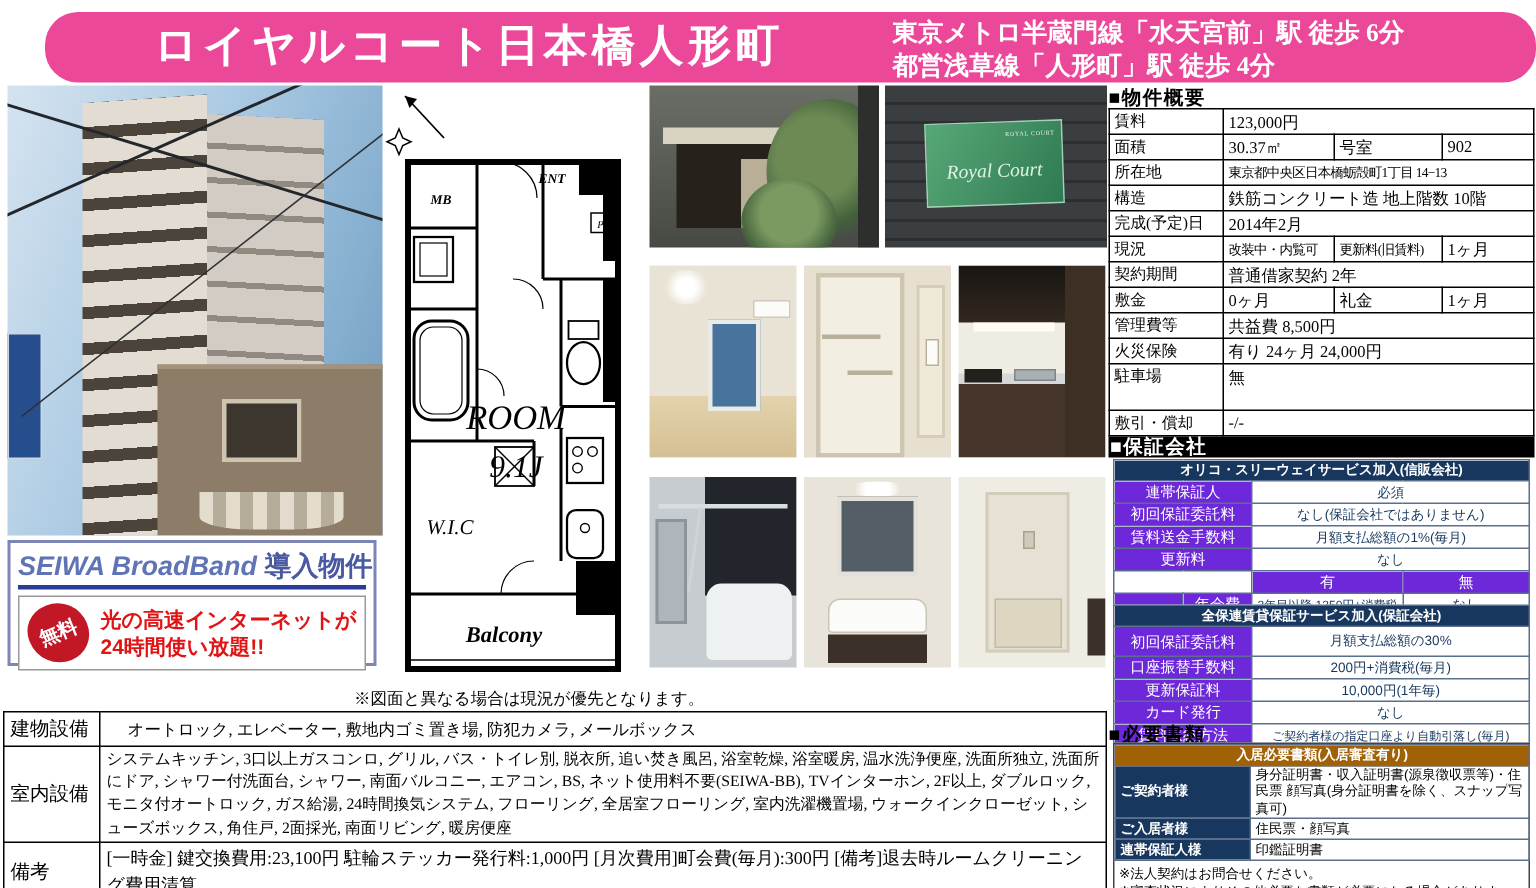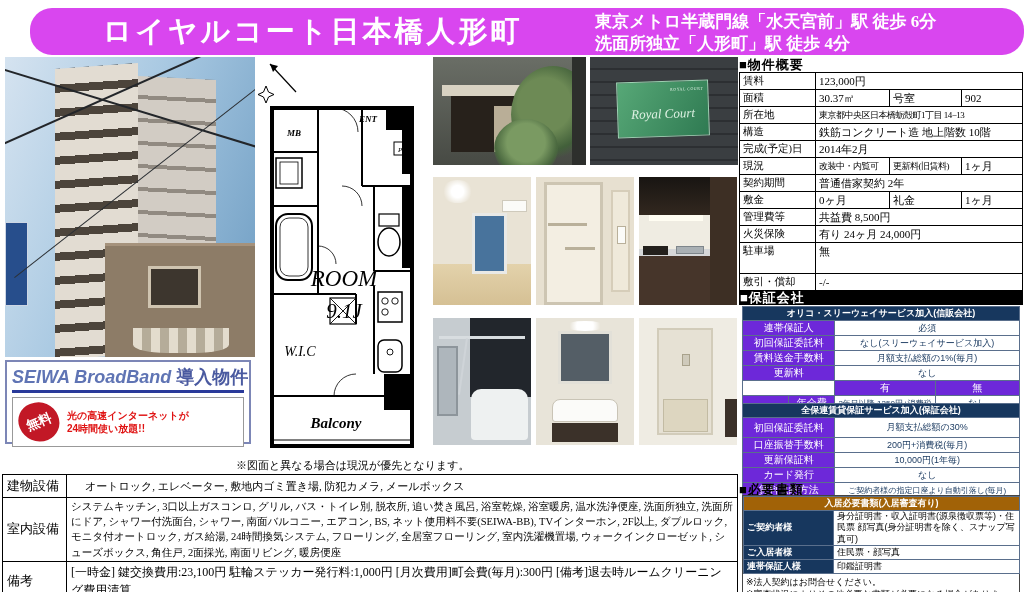--- a/index.html
+++ b/index.html
@@ -2,21 +2,21 @@
 <html><head>
 <meta charset="utf-8">
 <style>
   * { margin:0; padding:0; box-sizing:border-box; }
   html,body { width:1024px; height:592px; background:#fff; }
   #page { position:relative; width:1024px; height:592px; background:#fff; overflow:hidden;
           font-family:"Liberation Serif","DejaVu Serif",serif; color:#000; }
   .abs { position:absolute; }
 
   
-  #titlebar { left:30px; top:8px; width:994px; height:47px; background:#d946ef; color:#fff; display:flex;border-radius:22px; }
+  #titlebar { left:30px; top:8px; width:994px; height:47px; background:#ec4899; color:#fff; display:flex;border-radius:22px; }
   #title-main { width:565px; text-align:center; font-size:29px; font-weight:bold; line-height:47px; letter-spacing:3px; }
   #title-access { padding-top:3px; font-size:17px; font-weight:bold; line-height:1.3; white-space:nowrap; }
 
   
   .photo { position:absolute; overflow:hidden; background:#ddd; }
   .pp { position:absolute; }
 
   #ph-building { left:5px; top:57px; width:250px; height:300px;
     background:linear-gradient(110deg,#d5e3f0 0%,#a9c9e2 45%,#6d9cc2 100%); }
   #ph-building .tower-l { left:20%; top:3%; width:33%; height:97%; transform:skewY(-4deg);
@@ -102,21 +102,21 @@
   
   #bb { left:5px; top:360px; width:246px; height:84px; border:2px solid #7c86b6; background:#fff; padding:3px 5px 0 5px; }
   #bb-title { font-weight:bold; font-size:18px; white-space:nowrap; font-family:Liberation Sans, sans-serif;text-align:right; }
   #bb-title .en { font-style:italic; color:#5f74b4; letter-spacing:0; }
   #bb-title .ja { color:#4a5aa0; }
   #bb-rule { height:3px; background:#2a3a9a; margin-top:1px; }
   #bb-box { margin-top:4px; border:1px solid #999; height:50px; display:flex; align-items:center; padding-left:6px; background:#fff; }
   #bb-stamp { width:40px; height:40px; flex:0 0 40px; background:#c21826; border-radius:46% 54% 48% 56%;
     transform:rotate(-22deg); color:#fff; font-weight:bold; font-size:13px;
     display:flex; align-items:center; justify-content:center; font-family:"Liberation Sans",sans-serif; }
-  #bb-msg { margin-left:8px; color:#e01414; font-weight:bold; font-size:10px; line-height:1.3;
+  #bb-msg { margin-left:8px; color:#e01414; font-weight:bold; font-size:14px; line-height:1.3;
     font-family:"Liberation Sans",sans-serif; }
   #bb-note { left:5px; top:447px; width:252px; font-size:11px; font-weight:bold; line-height:1.35;
     font-family:"Liberation Sans",sans-serif; }
 
   
   .sec-title { font-size:13px; font-weight:bold; letter-spacing:1px; }
   #sec-overview { left:739px; top:56px; }
   #sec-guarantee { left:739px; top:291px; width:284px; height:14px; background:#000; color:#fff;
     line-height:14px; padding-left:1px; }
   #sec-docs { left:739px; top:481px; }
@@ -158,21 +158,21 @@
 </style>
 </head>
 <body>
 
 <div id="page">
 
   <div class="abs" id="titlebar">
     <div id="title-main">ロイヤルコート日本橋人形町</div>
     <div id="title-access">
       <div>東京メトロ半蔵門線「水天宮前」駅 徒歩 6分</div>
-      <div>洗面所独立「人形町」駅 徒歩 4分</div>
+      <div>都営浅草線「人形町」駅 徒歩 4分</div>
     </div>
   </div>
 
   <div class="photo" id="ph-building">
     <div class="pp tower-l"></div>
     <div class="pp tower-r"></div>
     <div class="pp low-bld">
       <div class="pp low-win"></div>
       <div class="pp awning"></div>
     </div>
@@ -395,21 +395,21 @@
     <tbody>
         <tr>
           <td colspan="4" class="hd">オリコ・スリーウェイサービス加入(信販会社)</td>
         </tr>
     <tr>
           <td colspan="2" class="tl">連帯保証人</td>
           <td colspan="2">必須</td>
         </tr>
     <tr>
           <td colspan="2" class="tl">初回保証委託料</td>
-          <td colspan="2">なし(スリーウェイサービス加入)</td>
+          <td colspan="2">なし(保証会社ではありません)</td>
         </tr>
     <tr>
           <td colspan="2" class="tl">賃料送金手数料</td>
           <td colspan="2">月額支払総額の1%(毎月)</td>
         </tr>
     <tr>
           <td colspan="2" class="tl">更新料</td>
           <td colspan="2">なし</td>
         </tr>
     <tr>

